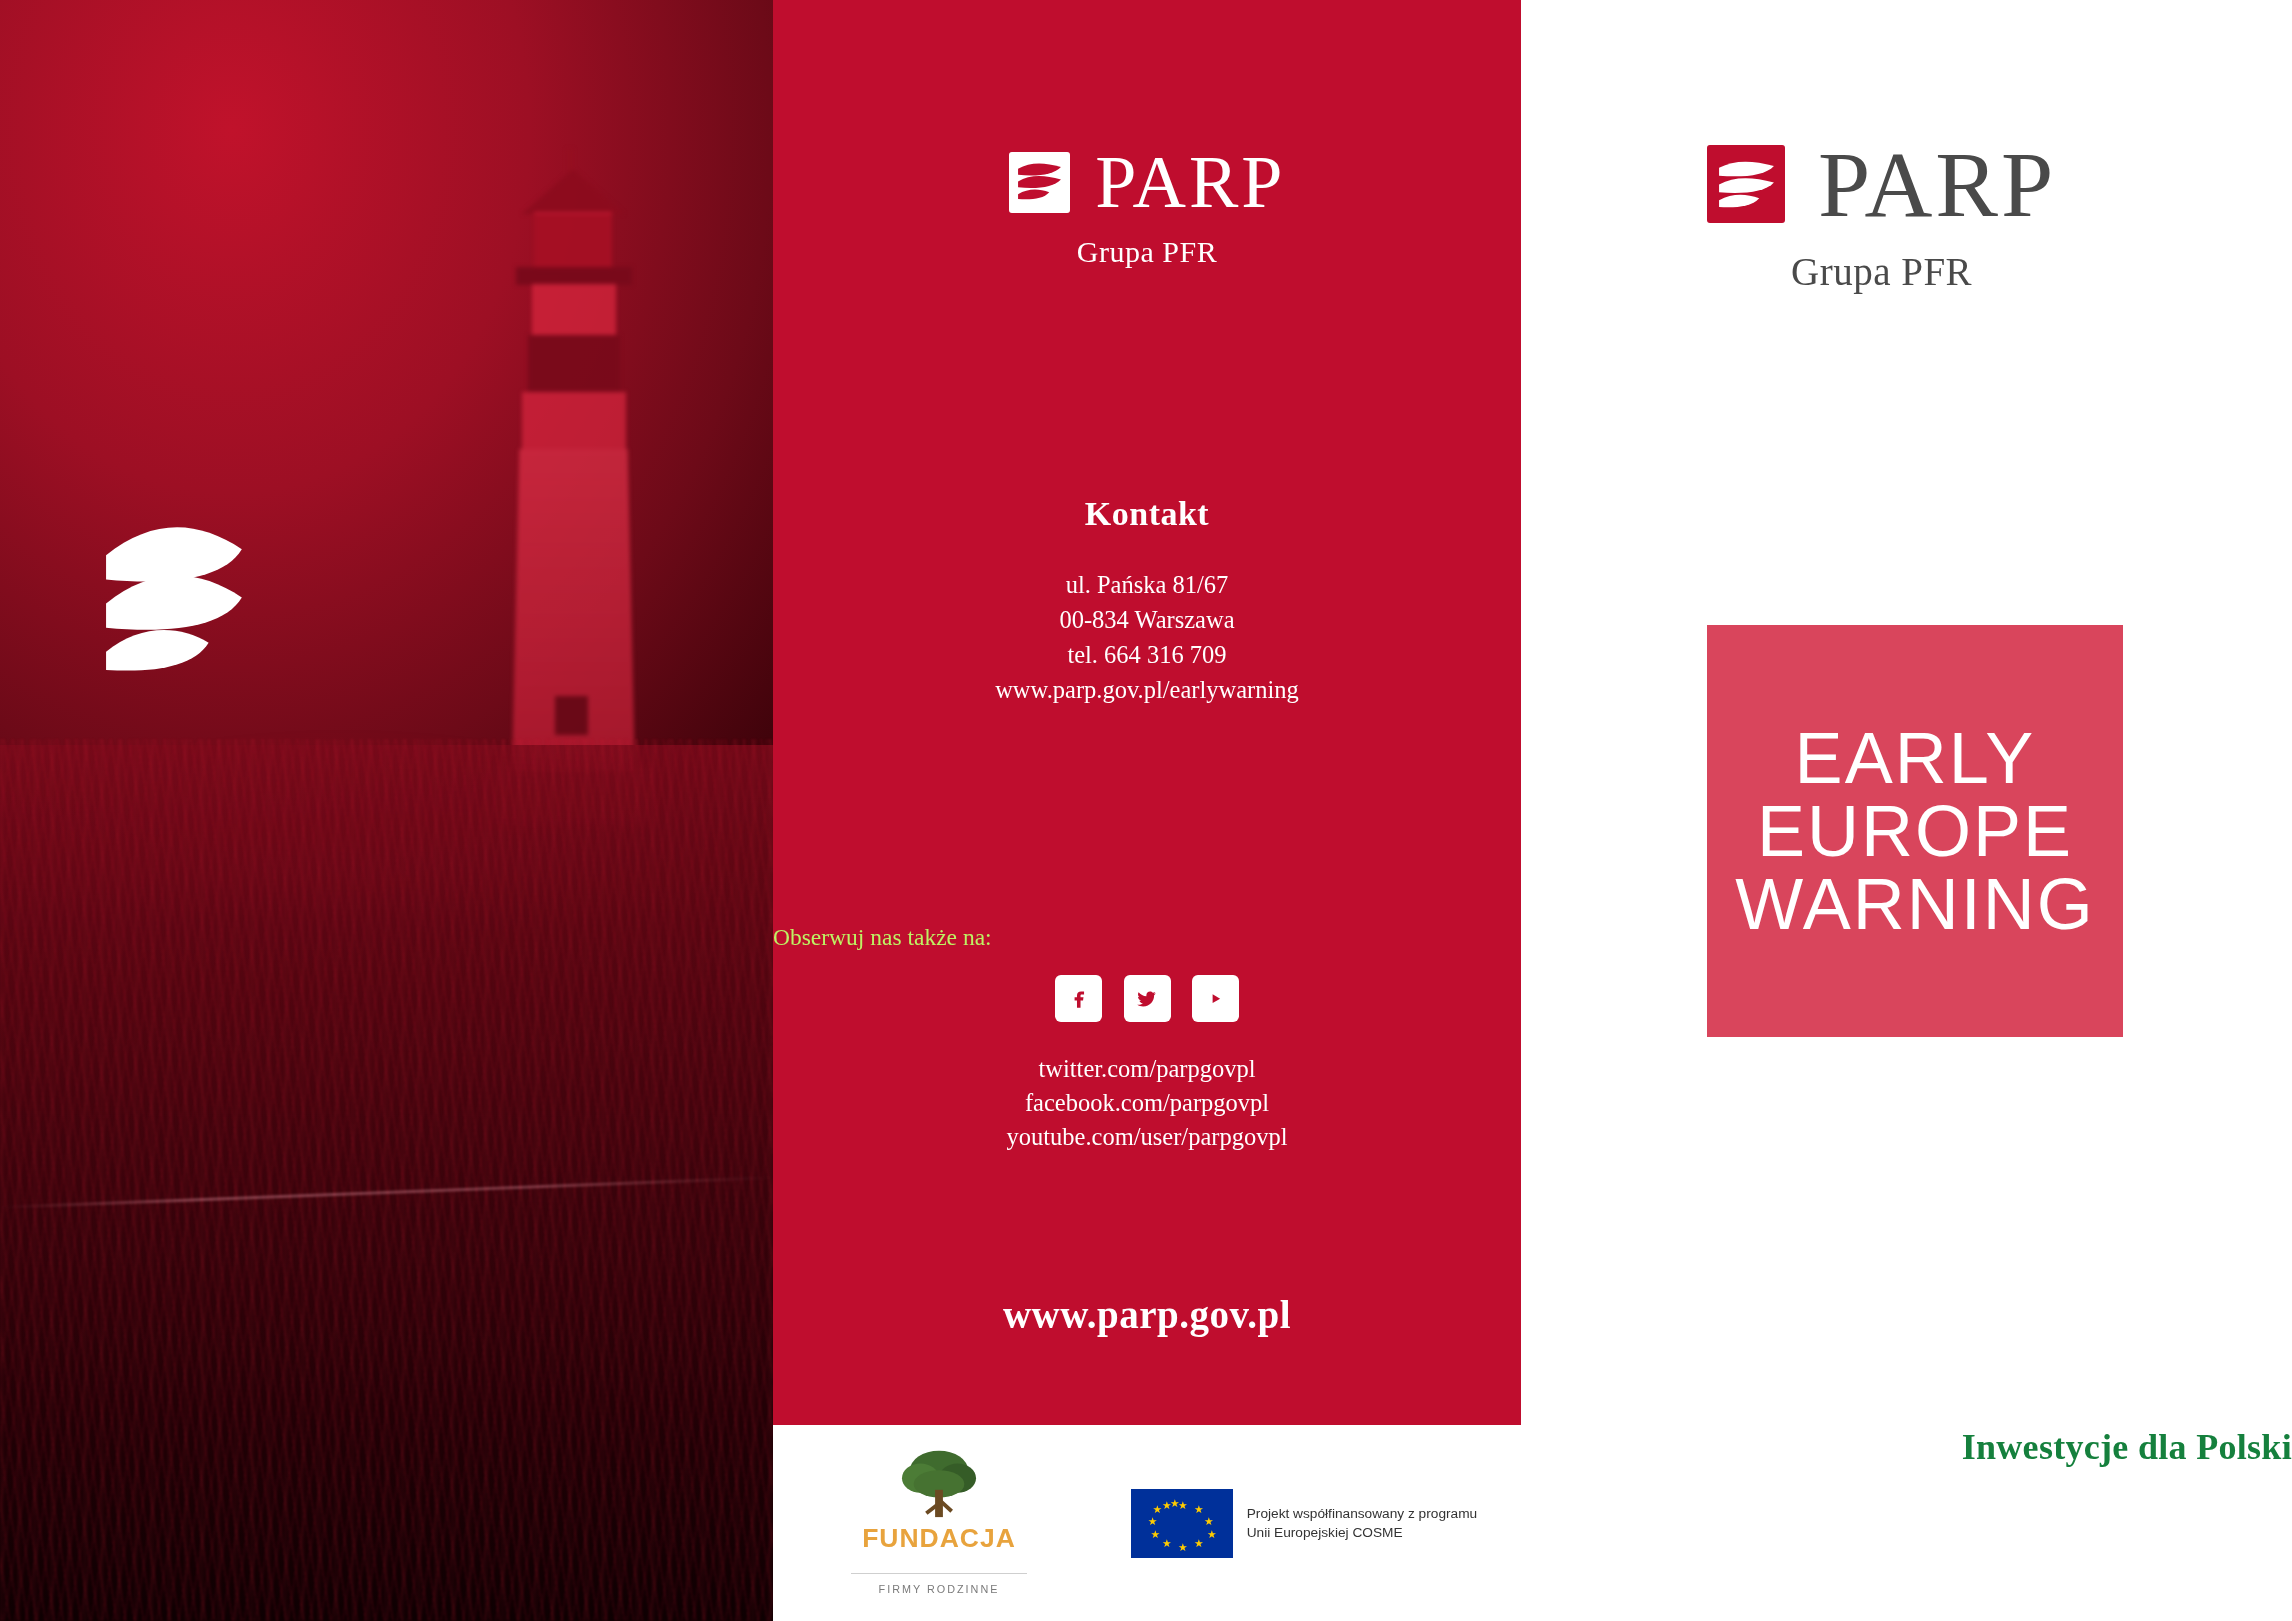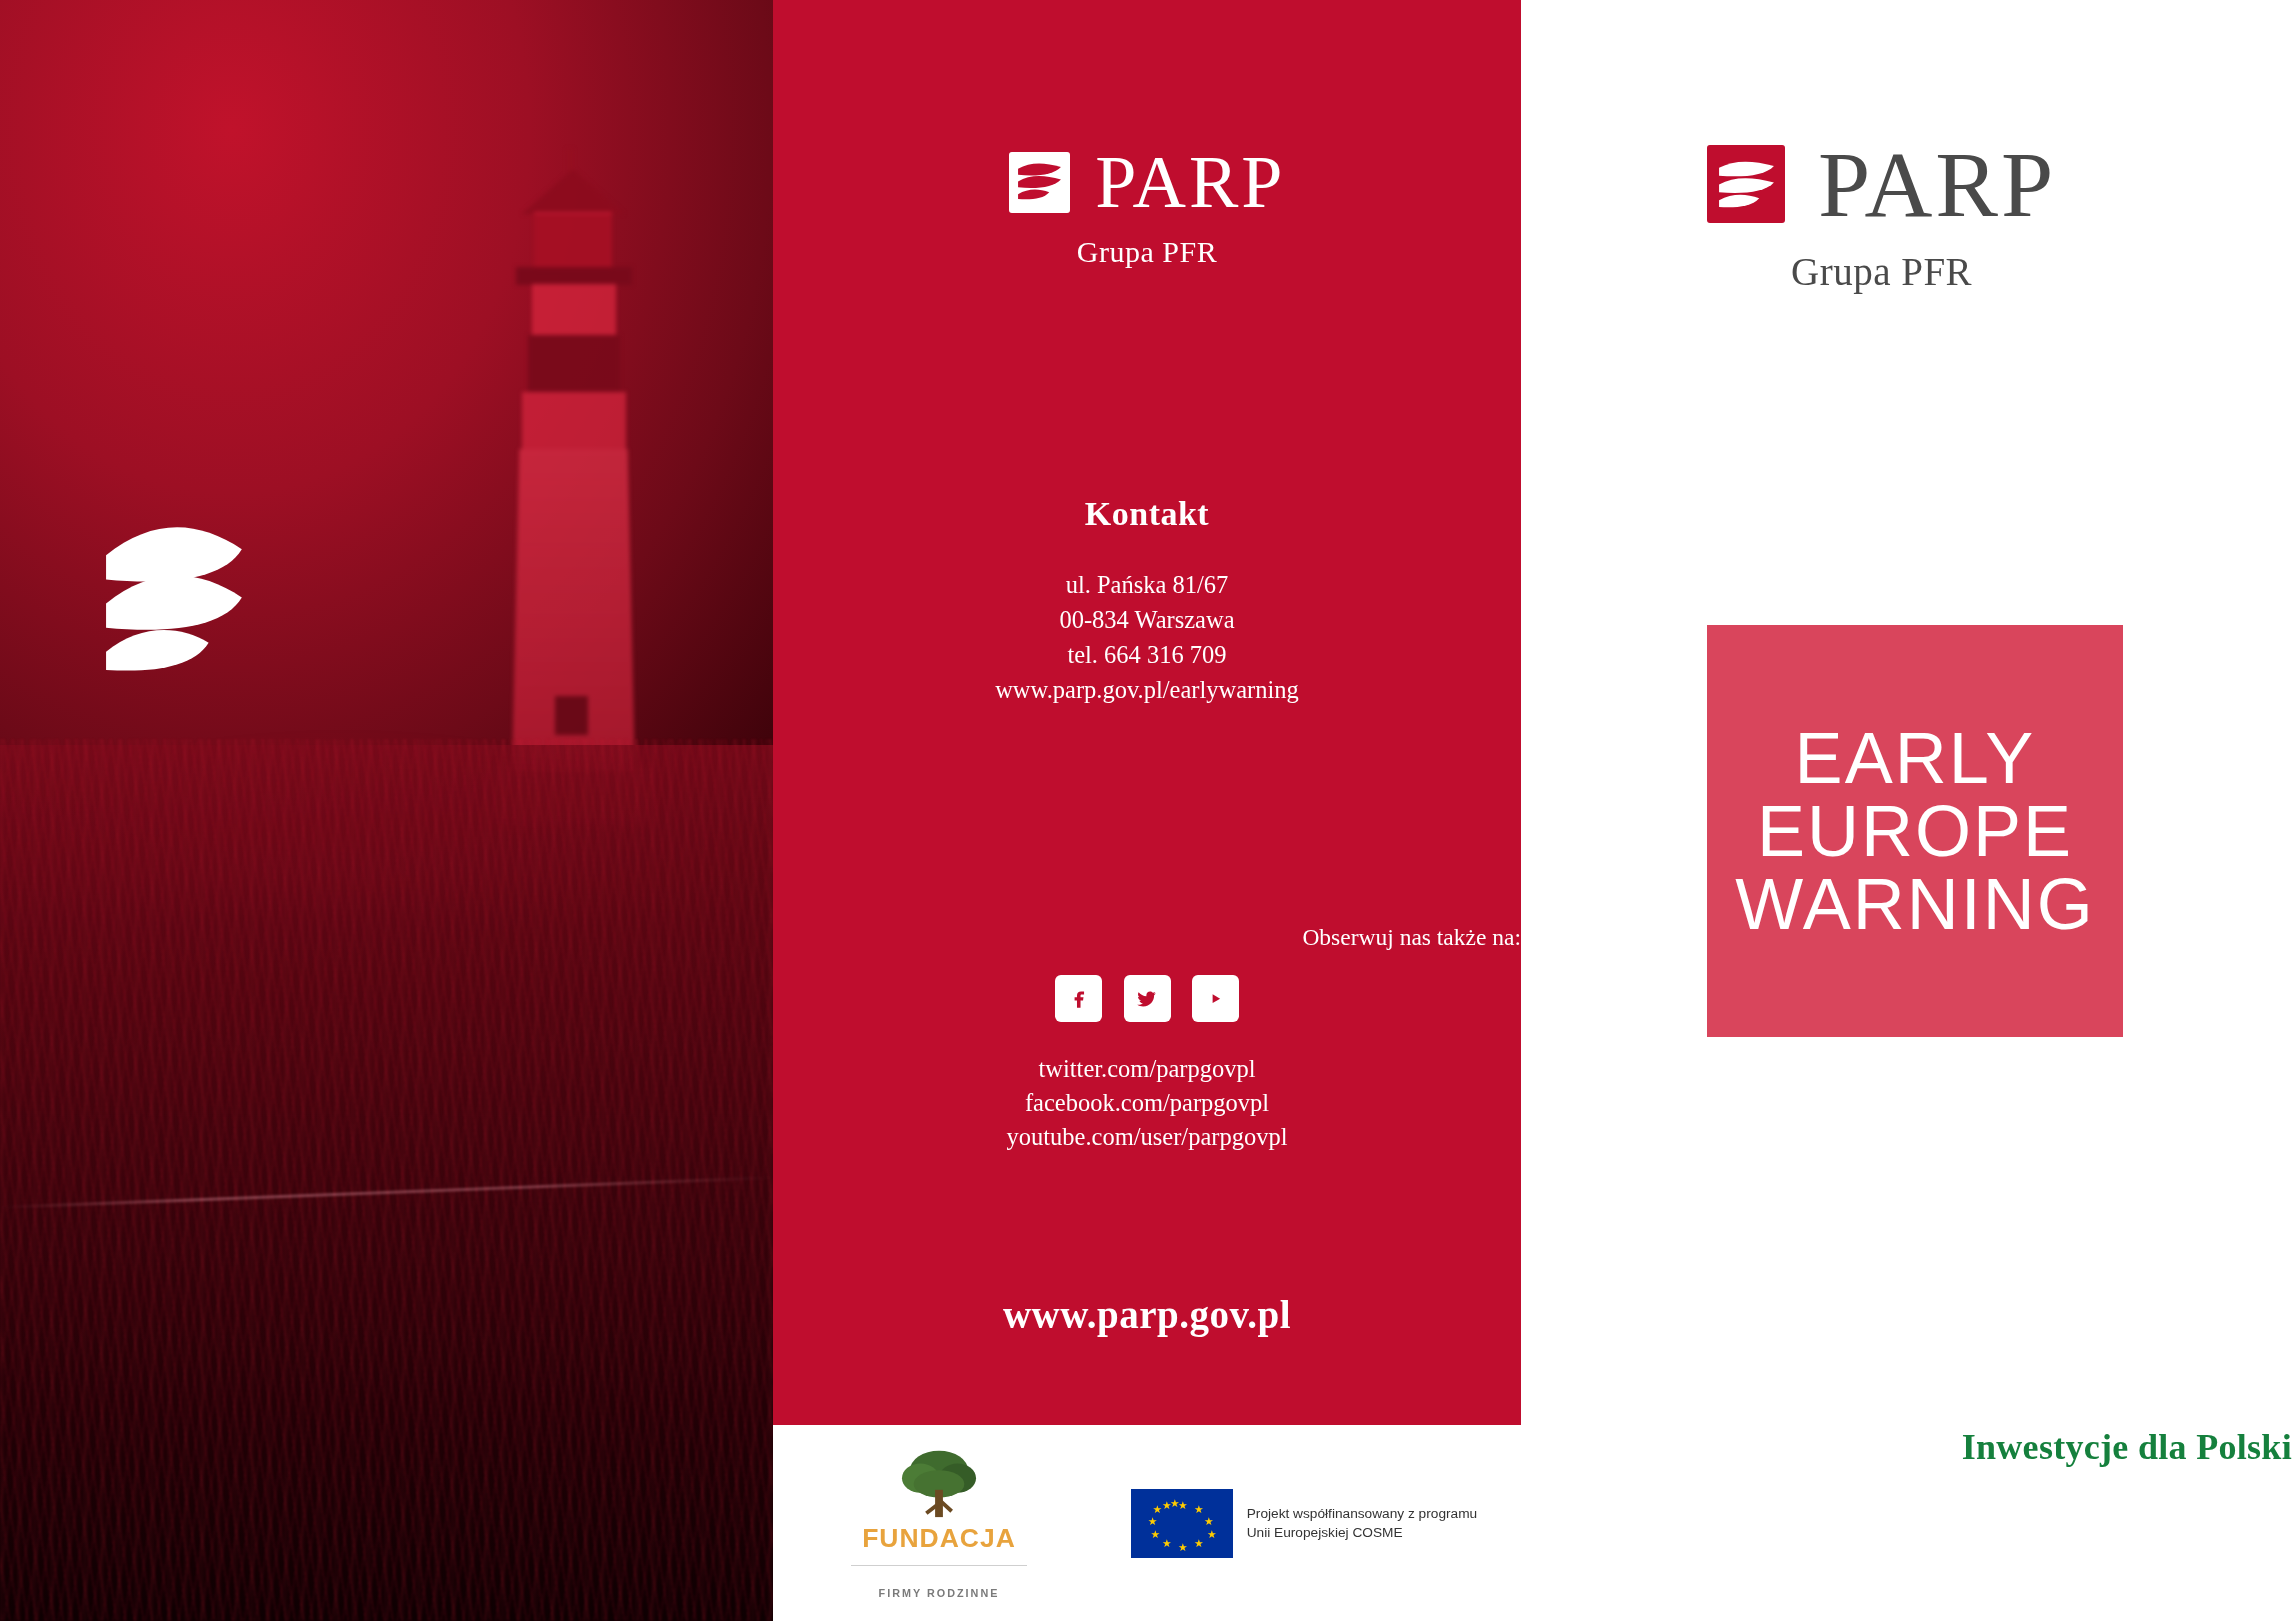--- a/index.html
+++ b/index.html
@@ -215,22 +215,22 @@
     top: 567px;
     text-align: center;
     color: #ffffff;
     font-size: 24.5px;
     line-height: 35px;
   }
   .follow-label {
     position: absolute;
     left: 0; right: 0;
     top: 924px;
-    text-align: right;
-    color: #ffffff;
+    text-align: left;
+    color: #bef264;
     font-size: 23.5px;
   }
   .social-row {
     position: absolute;
     left: 0; right: 0;
     top: 975px;
     display: flex;
     justify-content: center;
     gap: 21.6px;
   }
@@ -295,23 +295,22 @@
     color: #e8a33d;
     letter-spacing: 1px;
     margin-top: 2px;
   }
   .fundacja-sub {
     font-family: "Liberation Sans", sans-serif;
     font-size: 10.8px;
     letter-spacing: 2px;
     color: #7a7a7a;
     border-top: 1px solid #cfcfcf;
-    padding-top: 21px;
-    margin-top: 11px;
-    font-weight: bold;
+    padding-top: 9px;
+    margin-top: 19px;
   }
   .eu-block {
     position: absolute;
     left: 358px;
     top: 64px;
     display: flex;
     align-items: center;
     gap: 13.7px;
   }
   .eu-flag {

